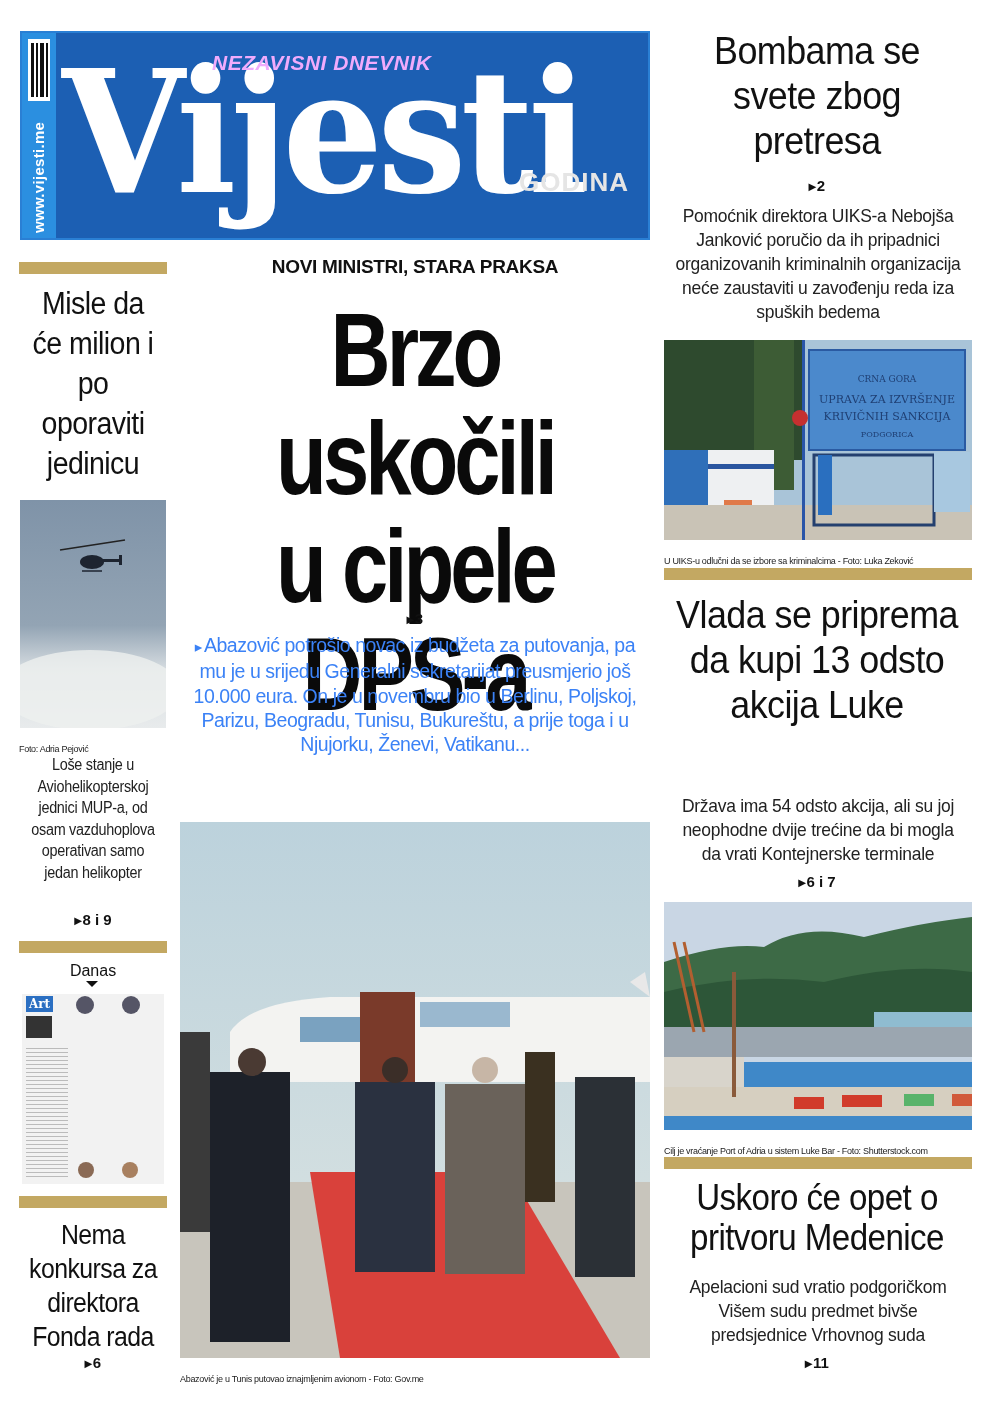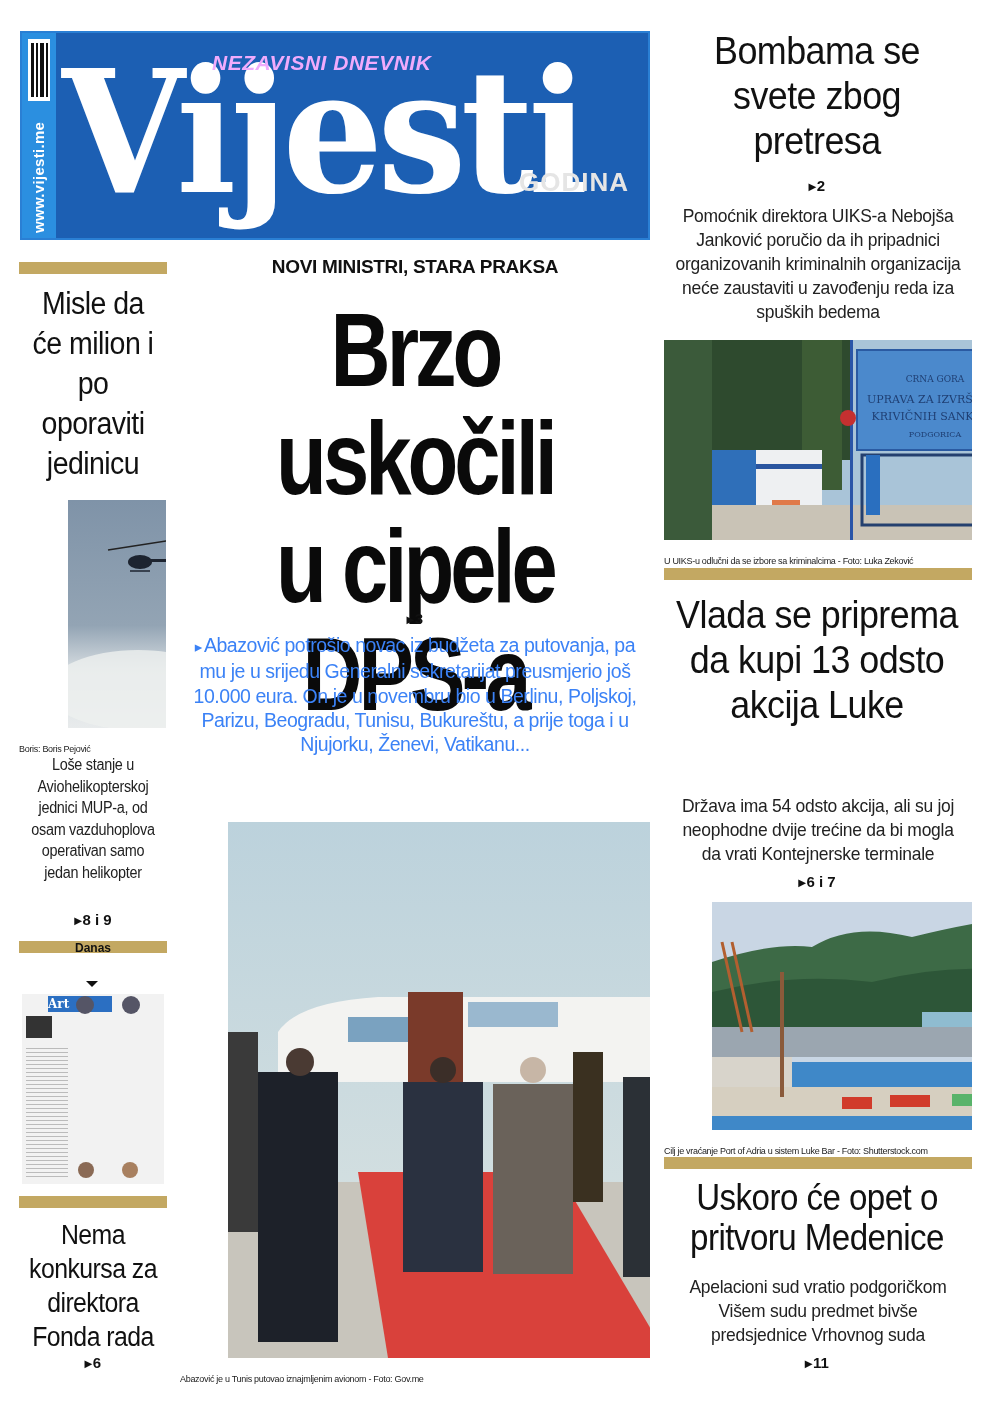--- a/index.html
+++ b/index.html
@@ -39,21 +39,21 @@
   .deck-left { font-size: 16px; line-height: 21.5px; color: #222; letter-spacing: -0.3px; transform: scaleX(0.9); }
 
   
   .kicker { left: 180px; top: 256px; width: 470px; font-weight: bold; font-size: 19px; color: #111; letter-spacing: -0.3px; }
   .main-head { left: 178px; top: 296px; width: 474px; font-weight: 900; font-size: 104px; line-height: 108px; letter-spacing: -5px; color: #0a0a0a; transform: scaleX(0.8); transform-origin: center top; }
   .main-ref { left: 180px; top: 610px; width: 470px; }
   .main-body { left: 180px; top: 633px; width: 470px; font-size: 19.5px; line-height: 24.3px; color: #3b82f6; letter-spacing: -0.45px; }
   .main-body p::before { content: "\25B8"; font-size: 15px; margin-right: 2px; }
 
   
-  .photo { overflow: hidden; padding-left: 48px; }
+  .photo { overflow: hidden; }
   .danas-thumb { background: #f2f2f2; }
 </style>
 </head>
 <body>
 
 <div class="abs masthead">
   <div class="abs mast-side">
     <div class="abs barcode">
       <i style="left:3px;width:3px"></i>
         <i style="left:8px;width:2px"></i>
@@ -141,29 +141,29 @@
     </defs>
     <rect width="146" height="228" fill="url(#sky)"></rect>
     <ellipse cx="70" cy="190" rx="90" ry="40" fill="#eef0ef" opacity="0.8"></ellipse>
     <line x1="40" y1="50" x2="105" y2="40" stroke="#222" stroke-width="1.5"></line>
     <ellipse cx="72" cy="62" rx="12" ry="7" fill="#1d2430"></ellipse>
     <rect x="82" y="59" width="18" height="3" fill="#1d2430"></rect>
     <rect x="99" y="55" width="3" height="10" fill="#1d2430"></rect>
     <line x1="62" y1="71" x2="82" y2="71" stroke="#1d2430" stroke-width="1.5"></line>
   </svg>
 </div>
-<div class="abs caption" style="left:19px; top:732px;">Boris: Boris Pejović</div>
+<div class="abs caption" style="left:19px; top:732px;">Foto: Adria Pejović</div>
 <div class="abs lc center deck-left" style="top:754px;">Loše stanje u Aviohelikopterskoj jednici MUP-a, od osam vazduhoplova operativan samo jedan helikopter</div>
 <div class="abs lc center" style="top:911px;"><span class="pageref">8 i 9</span></div>
 <div class="abs rule" style="left:19px; top:941px; width:148px;"></div>
 
-<div class="abs lc center" style="top:941px; font-weight:bold; font-size:12px;">Danas</div>
+<div class="abs lc center" style="top:962px; font-weight:normal; font-size:16px;">Danas</div>
 <div class="abs" style="left:86px; top:981px; width:0; height:0; border-left:6px solid transparent; border-right:6px solid transparent; border-top:6px solid #111;"></div>
 <div class="abs danas-thumb" style="left:22px; top:994px; width:142px; height:190px;">
-  <div class="abs" style="left:4px; top:2px; width:64px; height:16px; background:#2b6fc2; color:#fff; font-family:'DejaVu Serif',serif; font-weight:bold; font-size:12px; line-height:16px; margin-left:22px;">Art</div>
+  <div class="abs" style="left:4px; top:2px; width:27px; height:16px; background:#2b6fc2; color:#fff; font-family:'DejaVu Serif',serif; font-weight:bold; font-size:12px; line-height:16px; text-align:center;">Art</div>
   <div class="abs" style="left:54px; top:2px; width:18px; height:18px; border-radius:50%; background:#556;"></div>
   <div class="abs" style="left:100px; top:2px; width:18px; height:18px; border-radius:50%; background:#556;"></div>
   <div class="abs" style="left:4px; top:22px; width:26px; height:22px; background:#333;"></div>
   <div class="abs" style="left:4px; top:54px; width:42px; height:130px; background:repeating-linear-gradient(#bbb 0 1px, #f2f2f2 1px 4px);"></div>
   <div class="abs" style="left:56px; top:168px; width:16px; height:16px; border-radius:50%; background:#8a6a55;"></div>
   <div class="abs" style="left:100px; top:168px; width:16px; height:16px; border-radius:50%; background:#a88060;"></div>
 </div>
 
 <div class="abs rule" style="left:19px; top:1196px; width:148px;"></div>
 <div class="abs lc center h-left" style="top:1218px; font-size:27px; line-height:34px;">Nema konkursa za direktora Fonda rada</div>

